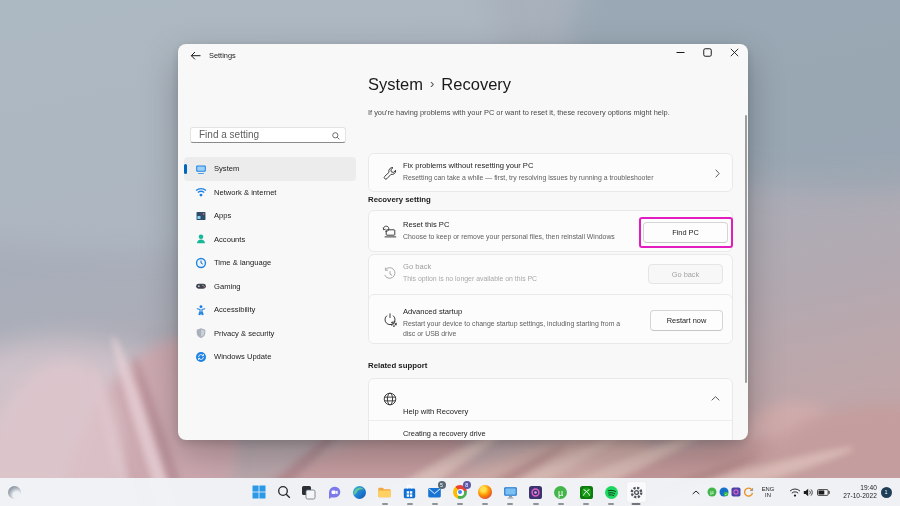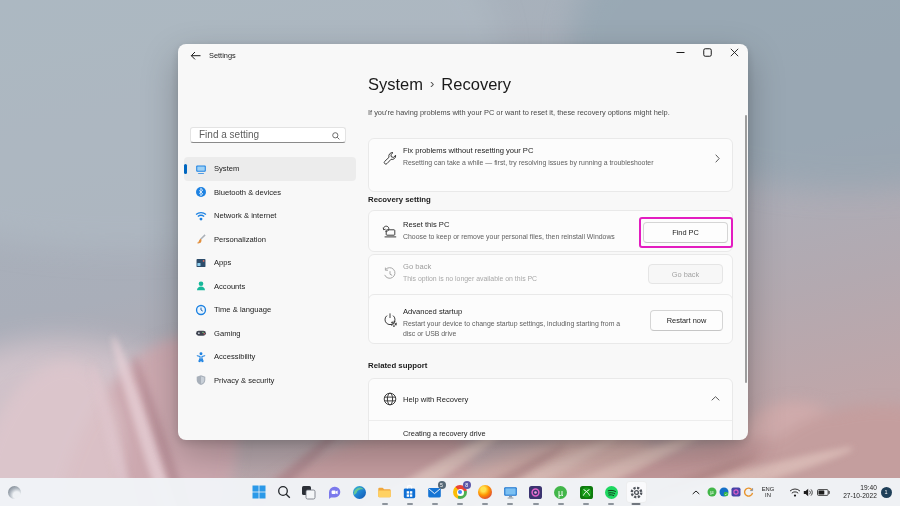--- a/index.html
+++ b/index.html
@@ -22,21 +22,21 @@
 .nav-item.selected::before{content:"";position:absolute;left:0;top:6.5px;width:3px;height:10.5px;border-radius:2px;background:#0067c0}
 .nav-icon{width:12px;height:12px;margin-right:7px;flex:0 0 auto}
 .nav-label{font-size:7.6px;color:#1b1b1b;white-space:nowrap}
 
 .content{position:absolute;left:190px;top:0;width:365px;height:396px}
 .breadcrumb{position:absolute;top:31px;left:0;font-size:16.5px;color:#1a1a1a;white-space:nowrap}
 .bc-sep{font-size:13px;color:#505050;margin:0 7px;position:relative;top:-2px}
 .bc-current{font-weight:400}
 .intro{position:absolute;top:64px;left:0;font-size:7.4px;color:#484848;white-space:nowrap}
 .card{position:absolute;left:0;width:365px;background:#fcfcfc;border:1px solid #e9e9e9;border-radius:6px}
-#card-fix{top:94px;height:54px}
+#card-fix{top:109px;height:39px}
 #card-reset{top:166px;height:42px}
 #card-goback{top:210px;height:56px}
 #card-advanced{top:250px;height:50px}
 #card-help{top:334px;height:72px}
 .icon16{position:absolute;left:13px;width:16px;height:16px}
 .ctext{position:absolute;left:34px}
 .ctitle{font-size:7.6px;color:#1b1b1b;white-space:nowrap}
 .csub{font-size:6.9px;color:#5e5e5e;margin-top:2.5px;line-height:10px}
 .gray .ctitle{color:#9d9d9d}
 .gray .csub{color:#a8a8a8}
@@ -162,39 +162,25 @@
     <div class="nav-item selected">
       <svg class="nav-icon" viewBox="0 0 14 14">
           <rect x="1.4" y="2.8" width="11.2" height="7.4" rx="1.2" fill="#1d82e2"></rect>
           <rect x="2.6" y="4" width="8.8" height="5" rx="0.5" fill="#9ed1f5"></rect>
           <path d="M4 11.6 H10 L10.8 12.4 H3.2 Z" fill="#1d82e2"></path>
         </svg>
       <span class="nav-label">System</span>
     </div>
     <div class="nav-item">
       <svg class="nav-icon" viewBox="0 0 14 14">
-          <circle cx="7" cy="7" r="5.8" fill="#1d82e2"></circle>
-          <path d="M6.8 2.8 L9.1 4.9 L4.9 8.9 M6.8 11.2 L9.1 9.1 L4.9 5.1 M6.8 2.5 V11.5" stroke="#fff" stroke-width="0.9" fill="none"></path>
-        </svg>
-      <span class="nav-label">Bluetooth &amp; devices</span>
-    </div>
-    <div class="nav-item">
-      <svg class="nav-icon" viewBox="0 0 14 14">
           <path d="M1.2 5.2 A9 9 0 0 1 12.8 5.2" stroke="#1d82e2" stroke-width="1.5" fill="none"></path>
           <path d="M3.3 7.7 A5.8 5.8 0 0 1 10.7 7.7" stroke="#1d82e2" stroke-width="1.5" fill="none"></path>
           <circle cx="7" cy="10.6" r="1.7" fill="#1d82e2"></circle>
         </svg>
       <span class="nav-label">Network &amp; internet</span>
-    </div>
-    <div class="nav-item">
-      <svg class="nav-icon" viewBox="0 0 14 14">
-          <line x1="6.6" y1="7.4" x2="11.8" y2="2.2" stroke="#aab0b8" stroke-width="1.7"></line>
-          <path d="M6.9 6.6 C5.2 7 4.7 8.6 4.3 10 C3.9 11.2 3 11.5 2 11.8 C3.6 12.4 6.2 12.3 7.1 10.5 C7.7 9.4 7.8 8 6.9 6.6 Z" fill="#e2903f"></path>
-        </svg>
-      <span class="nav-label">Personalization</span>
     </div>
     <div class="nav-item">
       <svg class="nav-icon" viewBox="0 0 14 14">
           <rect x="1.8" y="2.2" width="10.4" height="9.6" rx="1" fill="#2d4d6b"></rect>
           <rect x="2.8" y="7" width="3.6" height="3.6" rx="0.4" fill="#8fd0f0"></rect>
           <circle cx="10" cy="4.6" r="1" fill="#e86a5a"></circle>
         </svg>
       <span class="nav-label">Apps</span>
     </div>
     <div class="nav-item">
@@ -226,20 +212,29 @@
           <path d="M2.6 5.5 L5.9 6.3 L5.9 8.5 L4.5 12 L5.7 12.5 L7 9.3 L8.3 12.5 L9.5 12 L8.1 8.5 L8.1 6.3 L11.4 5.5" stroke="#1d82e2" stroke-width="1.2" fill="none" stroke-linecap="round" stroke-linejoin="round"></path>
         </svg>
       <span class="nav-label">Accessibility</span>
     </div>
     <div class="nav-item">
       <svg class="nav-icon" viewBox="0 0 14 14">
           <path d="M7 1.5 L12 3.3 V6.9 C12 9.9 9.8 11.9 7 12.8 C4.2 11.9 2 9.9 2 6.9 V3.3 Z" fill="#a8b0ba"></path>
           <path d="M7 2.8 L10.8 4.2 V6.9 C10.8 9.2 9.1 10.8 7 11.5 Z" fill="#c9d0d8"></path>
         </svg>
       <span class="nav-label">Privacy &amp; security</span>
+    </div>
+    <div class="nav-item">
+      <svg class="nav-icon" viewBox="0 0 14 14">
+          <circle cx="7" cy="7" r="5.8" fill="#1d82e2"></circle>
+          <path d="M4.1 7 A2.9 2.9 0 0 1 9.3 5.3 M9.9 7 A2.9 2.9 0 0 1 4.7 8.7" stroke="#fff" stroke-width="1" fill="none"></path>
+          <path d="M9.9 3.6 V5.5 H8" stroke="#fff" stroke-width="1" fill="none"></path>
+          <path d="M4.1 10.4 V8.5 H6" stroke="#fff" stroke-width="1" fill="none"></path>
+        </svg>
+      <span class="nav-label">Windows Update</span>
     </div>
   </div>
 
   <div class="content">
     <div class="breadcrumb">
       <span class="bc-parent">System</span><span class="bc-sep">›</span><span class="bc-current">Recovery</span>
     </div>
     <div class="intro">If you're having problems with your PC or want to reset it, these recovery options might help.</div>
 
     <div class="card" id="card-fix">
@@ -300,21 +295,21 @@
     </div>
 
     <div class="sect" id="sect-support">Related support</div>
 
     <div class="card" id="card-help">
       <svg class="icon16" style="top:12px" viewBox="0 0 16 16">
           <circle cx="8" cy="8" r="5.8" stroke="#3c3c3c" stroke-width="1" fill="none"></circle>
           <ellipse cx="8" cy="8" rx="2.6" ry="5.8" stroke="#3c3c3c" stroke-width="1" fill="none"></ellipse>
           <path d="M2.5 6.1 H13.5 M2.5 9.9 H13.5" stroke="#3c3c3c" stroke-width="1" fill="none"></path>
         </svg>
-      <div class="ctext" style="top:16px">
+      <div class="ctext" style="top:28px">
         <div class="ctitle">Help with Recovery</div>
       </div>
       <svg class="chev-up" width="9" height="5" viewBox="0 0 9 5">
           <path d="M0.7 4.3 L4.5 0.7 L8.3 4.3" stroke="#5a5a5a" stroke-width="1" fill="none"></path>
         </svg>
       <div class="divider"></div>
       <div class="help-link">Creating a recovery drive</div>
     </div>
   </div>
 

